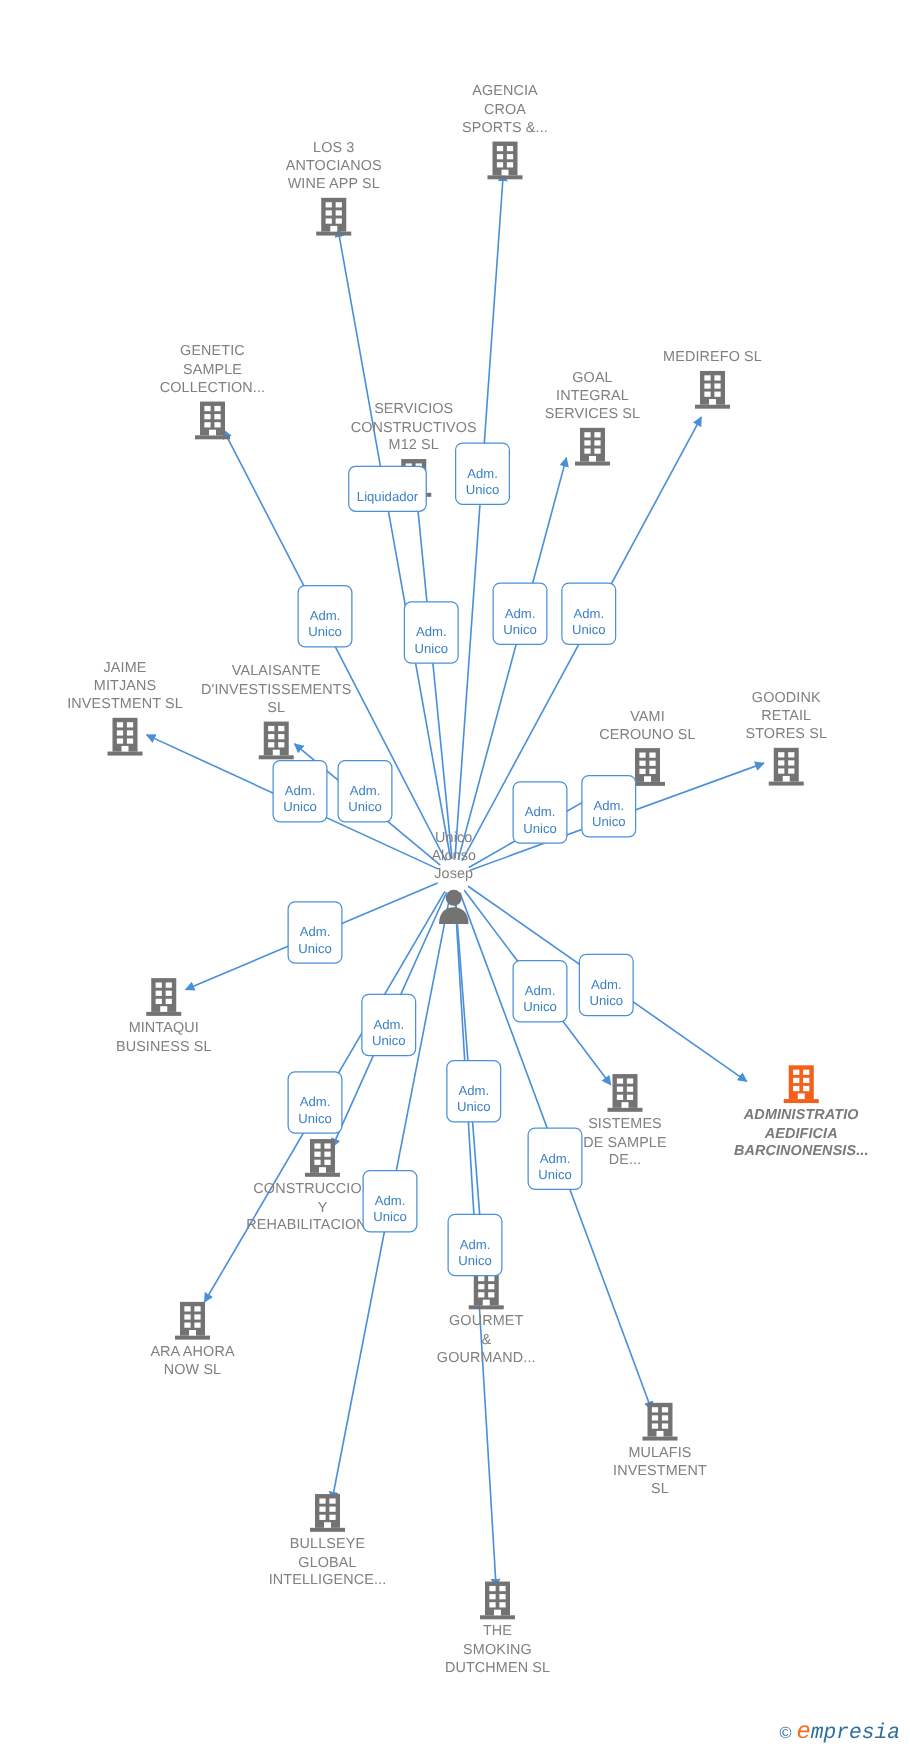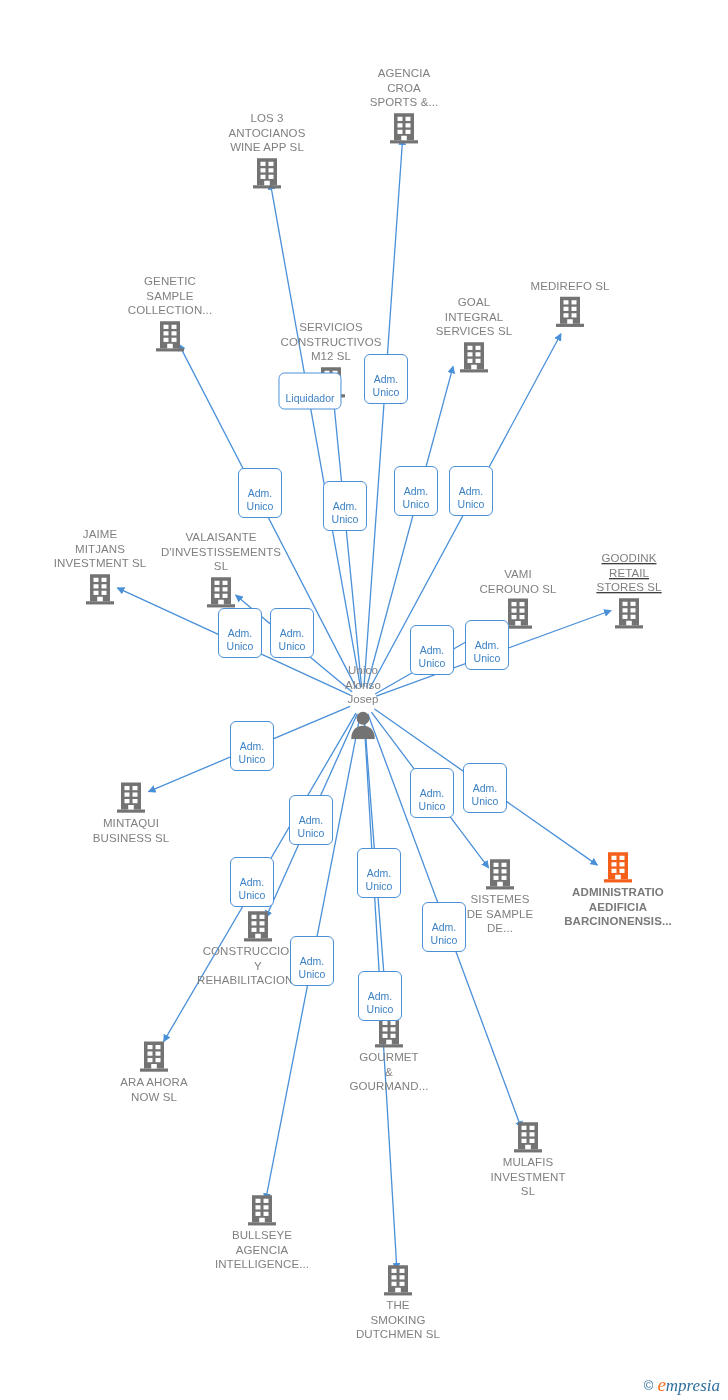--- a/index.html
+++ b/index.html
@@ -70,21 +70,21 @@
     display: flex;
     align-items: center;
     gap: 4px;
     font-size: 15px;
   }
   #watermark .copy {
     color: #2f6f9f;
     font-size: 13px;
   }
   #watermark .brand {
-    font-family: Liberation Serif, serif;
+    font-family: Liberation Mono, monospace;
     font-style: italic;
     font-size: 17px;
     color: #2f6f9f;
   }
   #watermark .brand .e {
     color: #f4701f;
     font-size: 19px;
   }
 </style>
 </head>
@@ -263,21 +263,21 @@
             <rect x="1" y="28" width="28" height="3.2" fill="#737373"></rect>
             <rect x="8.5" y="4.5" width="5" height="4.2" fill="#ffffff"></rect>
             <rect x="16.5" y="4.5" width="5" height="4.2" fill="#ffffff"></rect>
             <rect x="8.5" y="11" width="5" height="4.2" fill="#ffffff"></rect>
             <rect x="16.5" y="11" width="5" height="4.2" fill="#ffffff"></rect>
             <rect x="8.5" y="17.5" width="5" height="4.2" fill="#ffffff"></rect>
             <rect x="16.5" y="17.5" width="5" height="4.2" fill="#ffffff"></rect>
             <rect x="12.2" y="23.5" width="5.6" height="4.5" fill="#ffffff"></rect>
           </svg></span>
       </div>
-      <div class="node above" style="left: 629px; top: 590px; text-decoration: underline;">
+      <div class="node above" style="left: 629px; top: 590px;">
         <span class="label">GOODINK
 RETAIL
 STORES  SL</span>
         <span class="glyph"><svg width="30" height="32" viewBox="0 0 30 32" xmlns="http://www.w3.org/2000/svg">
             <rect x="5" y="1" width="20" height="27" fill="#737373"></rect>
             <rect x="1" y="28" width="28" height="3.2" fill="#737373"></rect>
             <rect x="8.5" y="4.5" width="5" height="4.2" fill="#ffffff"></rect>
             <rect x="16.5" y="4.5" width="5" height="4.2" fill="#ffffff"></rect>
             <rect x="8.5" y="11" width="5" height="4.2" fill="#ffffff"></rect>
             <rect x="16.5" y="11" width="5" height="4.2" fill="#ffffff"></rect>
@@ -310,21 +310,21 @@
             <rect x="8.5" y="11" width="5" height="4.2" fill="#ffffff"></rect>
             <rect x="16.5" y="11" width="5" height="4.2" fill="#ffffff"></rect>
             <rect x="8.5" y="17.5" width="5" height="4.2" fill="#ffffff"></rect>
             <rect x="16.5" y="17.5" width="5" height="4.2" fill="#ffffff"></rect>
             <rect x="12.2" y="23.5" width="5.6" height="4.5" fill="#ffffff"></rect>
           </svg></span>
         <span class="label">SISTEMES
 DE SAMPLE
 DE...</span>
       </div>
-      <div class="node below highlight" style="left: 618px; top: 890px;">
+      <div class="node below highlight" style="left: 641px; top: 890px; font-style: italic;">
         <span class="glyph"><svg width="30" height="32" viewBox="0 0 30 32" xmlns="http://www.w3.org/2000/svg">
             <rect x="5" y="1" width="20" height="27" fill="#f4601a"></rect>
             <rect x="1" y="28" width="28" height="3.2" fill="#f4601a"></rect>
             <rect x="8.5" y="4.5" width="5" height="4.2" fill="#ffffff"></rect>
             <rect x="16.5" y="4.5" width="5" height="4.2" fill="#ffffff"></rect>
             <rect x="8.5" y="11" width="5" height="4.2" fill="#ffffff"></rect>
             <rect x="16.5" y="11" width="5" height="4.2" fill="#ffffff"></rect>
             <rect x="8.5" y="17.5" width="5" height="4.2" fill="#ffffff"></rect>
             <rect x="16.5" y="17.5" width="5" height="4.2" fill="#ffffff"></rect>
             <rect x="12.2" y="23.5" width="5.6" height="4.5" fill="#ffffff"></rect>
@@ -402,21 +402,21 @@
             <rect x="1" y="28" width="28" height="3.2" fill="#737373"></rect>
             <rect x="8.5" y="4.5" width="5" height="4.2" fill="#ffffff"></rect>
             <rect x="16.5" y="4.5" width="5" height="4.2" fill="#ffffff"></rect>
             <rect x="8.5" y="11" width="5" height="4.2" fill="#ffffff"></rect>
             <rect x="16.5" y="11" width="5" height="4.2" fill="#ffffff"></rect>
             <rect x="8.5" y="17.5" width="5" height="4.2" fill="#ffffff"></rect>
             <rect x="16.5" y="17.5" width="5" height="4.2" fill="#ffffff"></rect>
             <rect x="12.2" y="23.5" width="5.6" height="4.5" fill="#ffffff"></rect>
           </svg></span>
         <span class="label">BULLSEYE
-AGENCIA
+GLOBAL
 INTELLIGENCE...</span>
       </div>
       <div class="node below" style="left: 398px; top: 1303px;">
         <span class="glyph"><svg width="30" height="32" viewBox="0 0 30 32" xmlns="http://www.w3.org/2000/svg">
             <rect x="5" y="1" width="20" height="27" fill="#737373"></rect>
             <rect x="1" y="28" width="28" height="3.2" fill="#737373"></rect>
             <rect x="8.5" y="4.5" width="5" height="4.2" fill="#ffffff"></rect>
             <rect x="16.5" y="4.5" width="5" height="4.2" fill="#ffffff"></rect>
             <rect x="8.5" y="11" width="5" height="4.2" fill="#ffffff"></rect>
             <rect x="16.5" y="11" width="5" height="4.2" fill="#ffffff"></rect>

